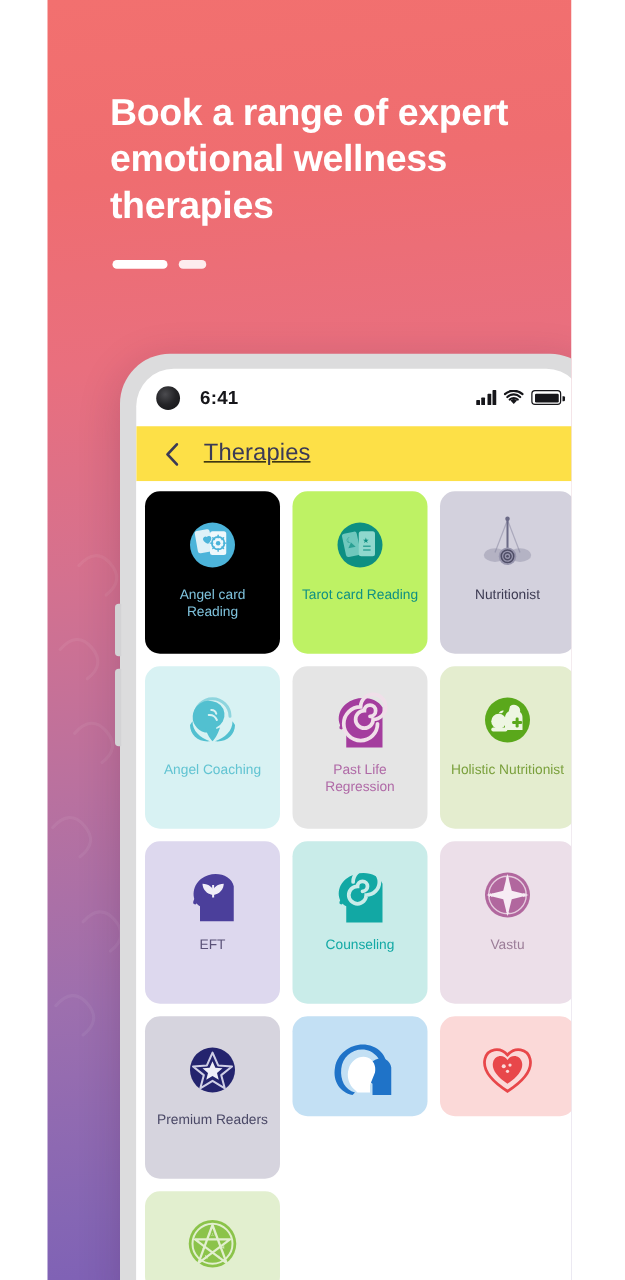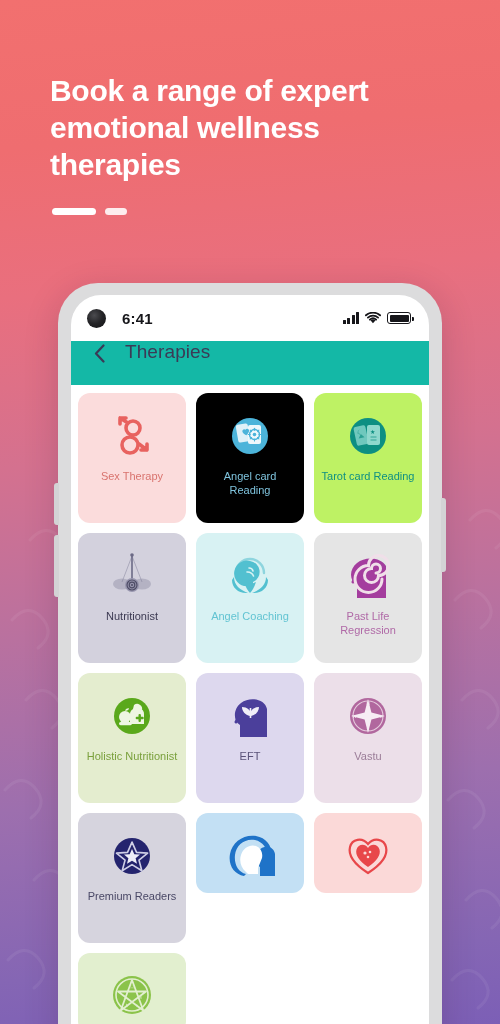--- a/index.html
+++ b/index.html
@@ -3,31 +3,32 @@
 <meta charset="utf-8">
 <style>
   * { box-sizing: border-box; margin: 0; padding: 0; }
   html, body {
     width: 500px; height: 1024px;
     overflow: hidden;
     font-family: "Liberation Sans", sans-serif;
   }
   .screen {
     position: relative;
-    width: 500px; height: 1024px;
+    width: 419px; height: 1024px;
     background: linear-gradient(175deg,
         #f2706f 0%,
         #ef6d70 14%,
         #e96f7e 28%,
         #d4718f 44%,
         #b9719f 60%,
         #9d6fae 76%,
         #8566b4 92%,
         #7c5fb6 100%);
     overflow: hidden;
+    margin-left: 38px;
   }
   
   .watermark {
     position: absolute; inset: 0;
     opacity: .06;
     pointer-events: none;
   }
 
   
   .headline {
@@ -115,23 +116,24 @@
   }
   .battery::after{
     content:""; position:absolute; right:-3.5px; top:3.5px;
     width:2px; height:4px; background:#16161a; border-radius:0 1px 1px 0;
   }
   .battery i{ display:block; width:100%; height:100%; background:#16161a; border-radius:1px;}
 
   
   .appbar {
     height: 44px;
-    display: flex; 
+    display: flex; align-items: center;
     padding: 0 16px;
-    background: #14b8a6;
+    background: #fde047;
+    text-decoration: underline;
   }
   .back-btn {
     width: 24px; height: 24px;
     display: flex; align-items: center; justify-content: center;
     cursor: pointer;
   }
   .back-btn svg { display: block; }
   .appbar-title {
     margin-left: 14px;
     font-size: 19px;
@@ -239,33 +241,20 @@
           <svg width="11" height="19" viewBox="0 0 11 19">
             <path d="M9.5 1.5 L2 9.5 L9.5 17.5" stroke="#3b3a56" stroke-width="2.2" fill="none" stroke-linecap="round" stroke-linejoin="round"></path>
           </svg>
         </div>
         <div class="appbar-title">Therapies</div>
       </div>
 
       <div class="grid-wrap">
         <div class="grid">
 
-          <div class="tile" style="background:#fbdcdc">
-            <div class="icon">
-              <svg width="46" height="50" viewBox="0 0 46 50">
-                <g fill="none" stroke="#e8625f" stroke-width="3.6" stroke-linecap="round">
-                  <circle cx="24" cy="17" r="7"></circle>
-                  <circle cx="21" cy="34" r="8"></circle>
-                  <path d="M19 12 L11 7 M11 7 L11 13 M11 7 L17 7"></path>
-                  <path d="M30 33 L38 39 M38 39 L38 33 M38 39 L32 39"></path>
-                </g>
-              </svg>
-            </div>
-            <div class="label" style="color:#d9746f">Sex Therapy</div>
-          </div>
 
           <div class="tile" style="background:#000000">
             <div class="icon">
               <svg width="48" height="48" viewBox="0 0 48 48">
                 <circle cx="24" cy="24" r="18" fill="#4cb4da"></circle>
                 <g transform="translate(10,10)">
                   <rect x="1" y="2" width="12" height="18" rx="2" fill="#dff1f8" transform="rotate(-10 7 11)"></rect>
                   <rect x="12" y="3" width="13" height="19" rx="2" fill="#eef8fc"></rect>
                   <path d="M6.5 9 a2 2 0 0 1 3.4 -1.2 a2 2 0 0 1 3.4 1.2 c0 2.3 -3.4 4.4 -3.4 4.4 s-3.4 -2.1 -3.4 -4.4z" fill="#4cb4da" transform="rotate(-10 9 10)"></path>
                   <circle cx="18.5" cy="12.5" r="5" fill="none" stroke="#4cb4da" stroke-width="1.4"></circle>
@@ -383,20 +372,30 @@
                 <g fill="#f0eef8">
                   <path d="M24 24 c-5 -1 -8 -5 -8 -9 c5 0 9 3 9 8 z"></path>
                   <path d="M25 24 c5 -1 8 -5 8 -9 c-5 0 -9 3 -9 8 z"></path>
                   <path d="M24.5 16 L24.5 26" stroke="#f0eef8" stroke-width="1.6"></path>
                 </g>
               </svg>
             </div>
             <div class="label" style="color:#5a5278">EFT</div>
           </div>
 
+          <div class="tile" style="background:#c9ece9">
+            <div class="icon">
+              <svg width="50" height="50" viewBox="0 0 50 50">
+                <path d="M14 47 L14 34 C6 30 6 18 14 12 C23 5 39 6 43 16 L43 47 Z" fill="#12a8a4"></path>
+                <path d="M10 31 a9 9 0 0 1 4 -5" fill="none" stroke="#12a8a4" stroke-width="3" stroke-linecap="round"></path>
+                <path d="M27 22 a4 4 0 1 0 -4 -4 a7 7 0 1 0 7 7 a10.5 10.5 0 1 0 -10.5 -10.5" fill="none" stroke="#c9ece9" stroke-width="3" stroke-linecap="round"></path>
+              </svg>
+            </div>
+            <div class="label" style="color:#13a9a5">Counseling</div>
+          </div>
 
           <div class="tile" style="background:#ecdfe9">
             <div class="icon">
               <svg width="48" height="48" viewBox="0 0 48 48">
                 <circle cx="24" cy="24" r="18" fill="#a75290" opacity=".85"></circle>
                 <circle cx="24" cy="24" r="15" fill="none" stroke="#f2e3ee" stroke-width="1.1" opacity=".8"></circle>
                 <path d="M24 7 L27.4 20.6 L41 24 L27.4 27.4 L24 41 L20.6 27.4 L7 24 L20.6 20.6 Z" fill="#f7ecf4"></path>
                 <g fill="#f7ecf4" font-size="4.4" font-family="Liberation Sans, sans-serif" text-anchor="middle">
                   <text x="24" y="12.5">N</text>
                   <text x="24" y="39">S</text>

